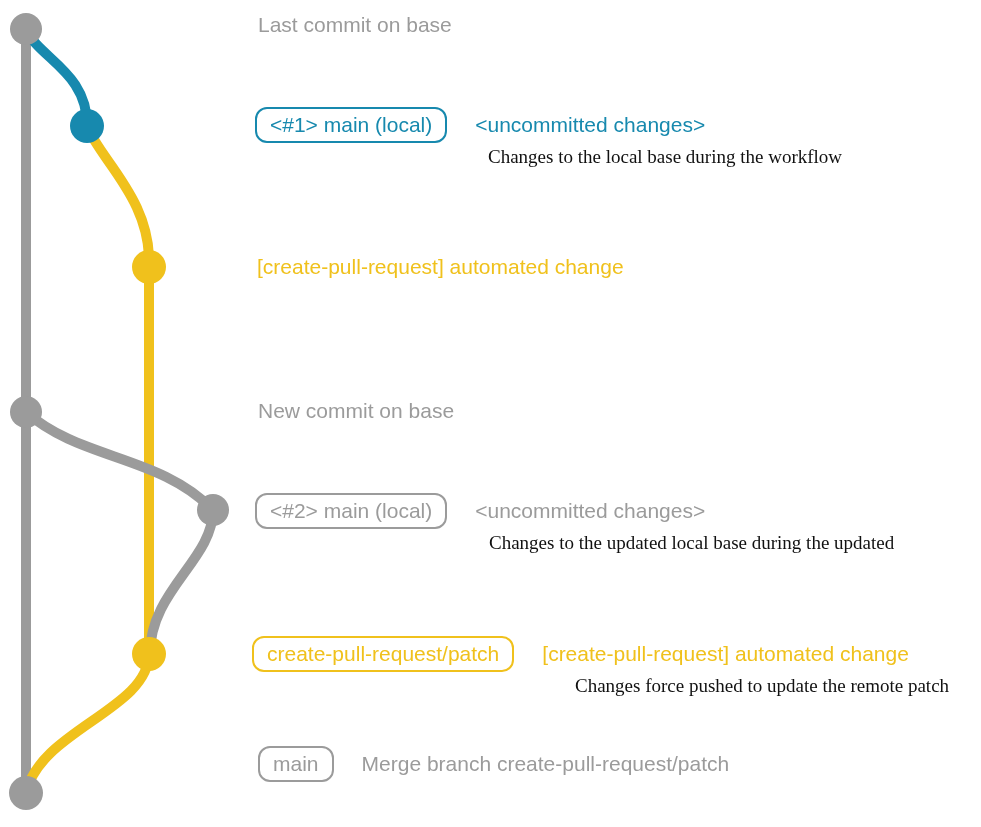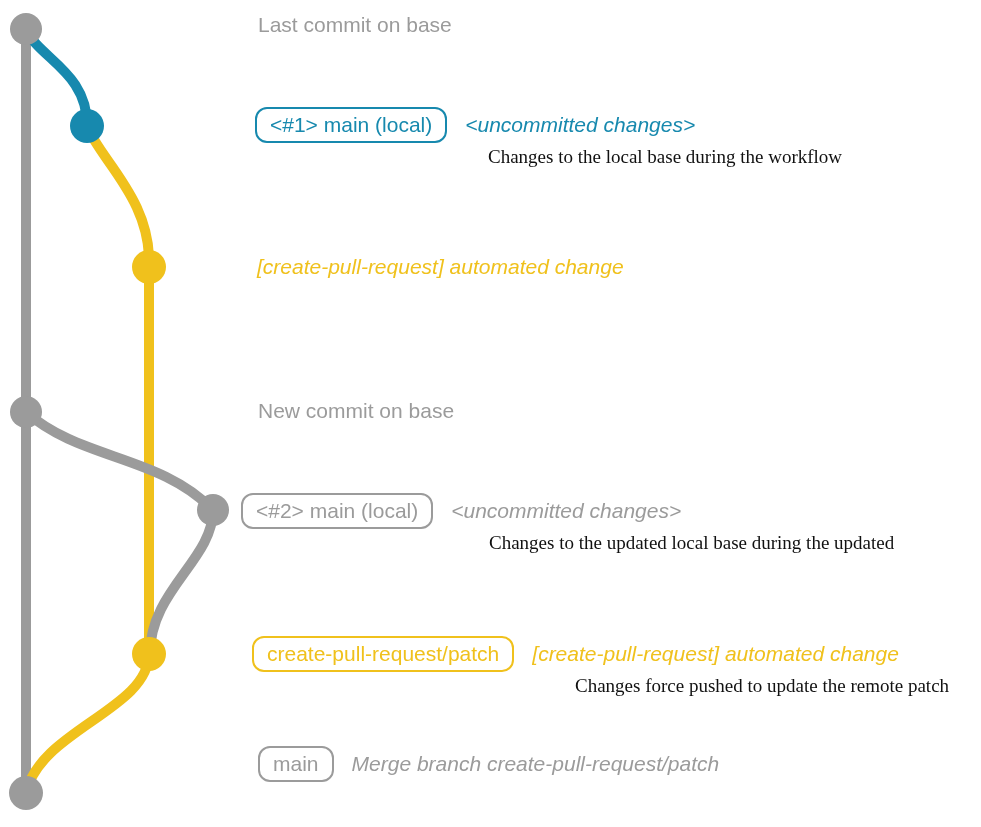--- a/index.html
+++ b/index.html
@@ -30,38 +30,37 @@
     position:absolute;
     font-size:21px;
     line-height:24px;
     color:var(--gray);
     white-space:nowrap;
   }
   .row{
     position:absolute;
     display:flex;
     align-items:center;
-    gap:18px;
+    gap:28px;
     white-space:nowrap;
   }
   .badge{
     display:inline-block;
     border:2px solid var(--gray);
     border-radius:12px;
     padding:4px 13px;
     font-size:21px;
     line-height:24px;
     background:var(--bg);
     white-space:nowrap;
   }
   .row-title{
     font-size:21px;
     line-height:24px;
     white-space:nowrap;
-    font-style:italic;
   }
   .desc{
     position:absolute;
     font-family:"Liberation Serif", serif;
     font-size:19px;
     line-height:22px;
     color:var(--desc);
     white-space:nowrap;
   }
   .c-blue{color:var(--blue);border-color:var(--blue);}
@@ -103,21 +102,21 @@
     <span class="row-title c-blue">&lt;uncommitted changes&gt;</span>
   </div>
   <div class="desc" style="left:488px;top:146px;">Changes to the local base during the workflow</div>
 
   <div class="row" style="left:257px;top:255px;">
     <span class="row-title c-yellow">[create-pull-request] automated change</span>
   </div>
 
   <div class="glabel" style="left:258px;top:399px;">New commit on base</div>
 
-  <div class="row" style="left:241px;top:493px;">
+  <div class="row" style="left:255px;top:493px;">
     <span class="badge c-gray">&lt;#2&gt; main (local)</span>
     <span class="row-title c-gray">&lt;uncommitted changes&gt;</span>
   </div>
   <div class="desc" style="left:489px;top:532px;">Changes to the updated local base during the updated</div>
 
   <div class="row" style="left:252px;top:636px;">
     <span class="badge c-yellow">create-pull-request/patch</span>
     <span class="row-title c-yellow">[create-pull-request] automated change</span>
   </div>
   <div class="desc" style="left:575px;top:675px;">Changes force pushed to update the remote patch</div>

